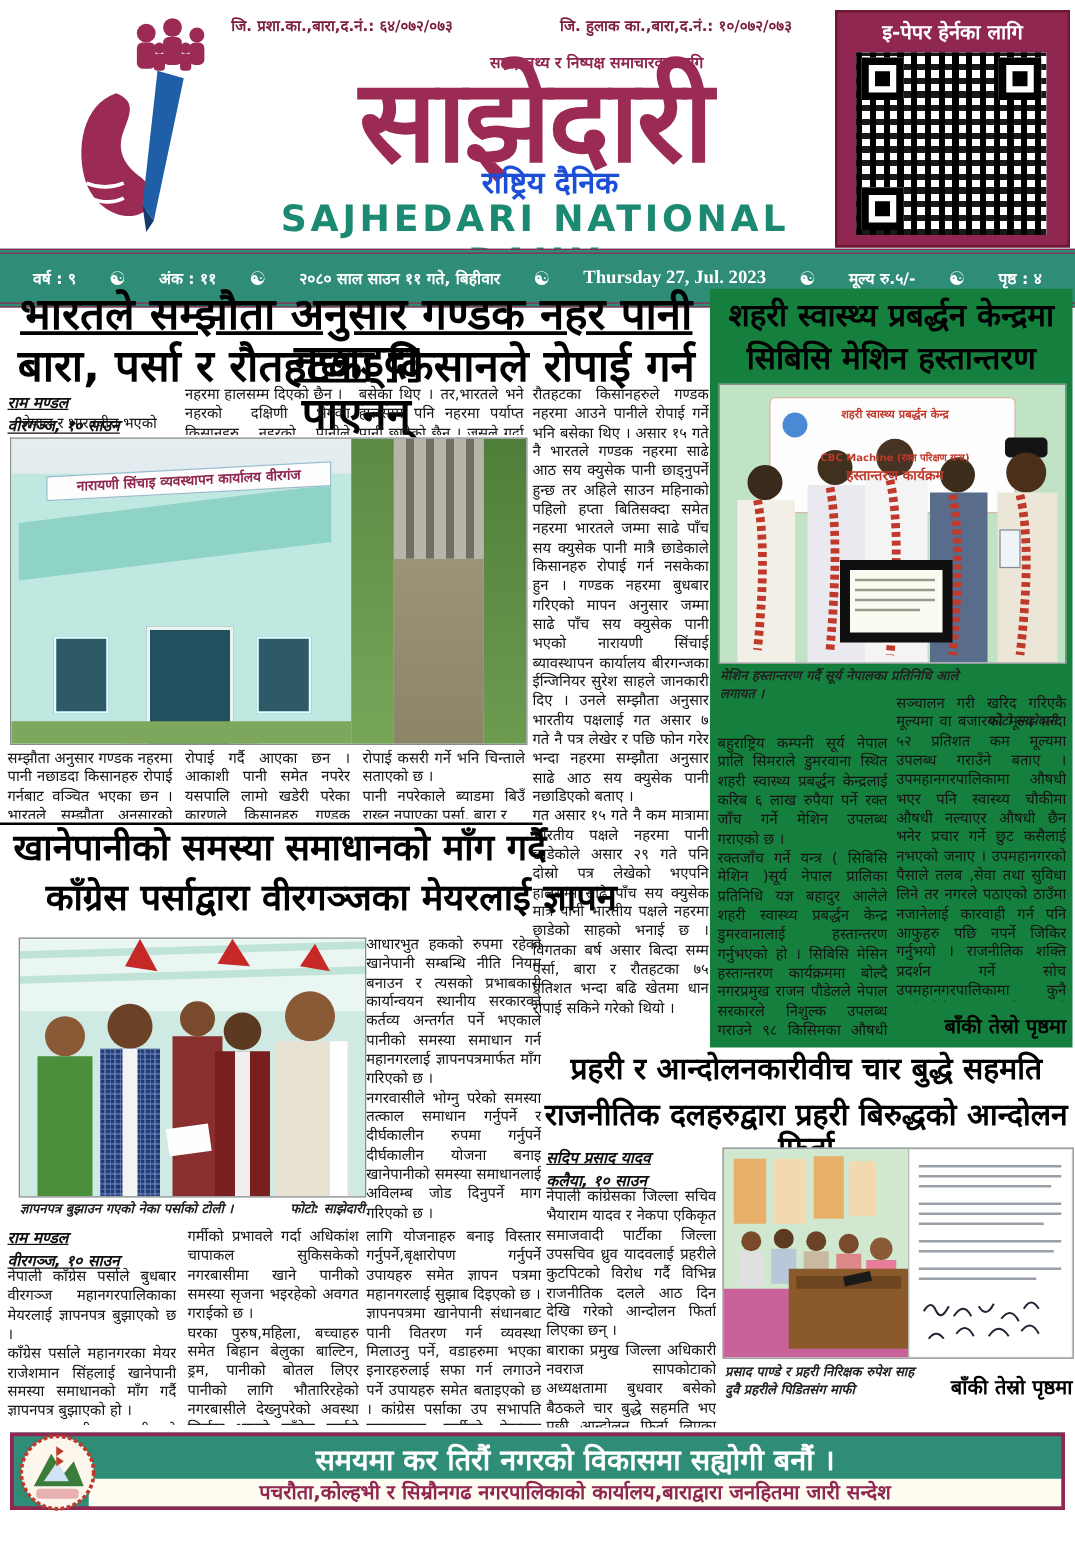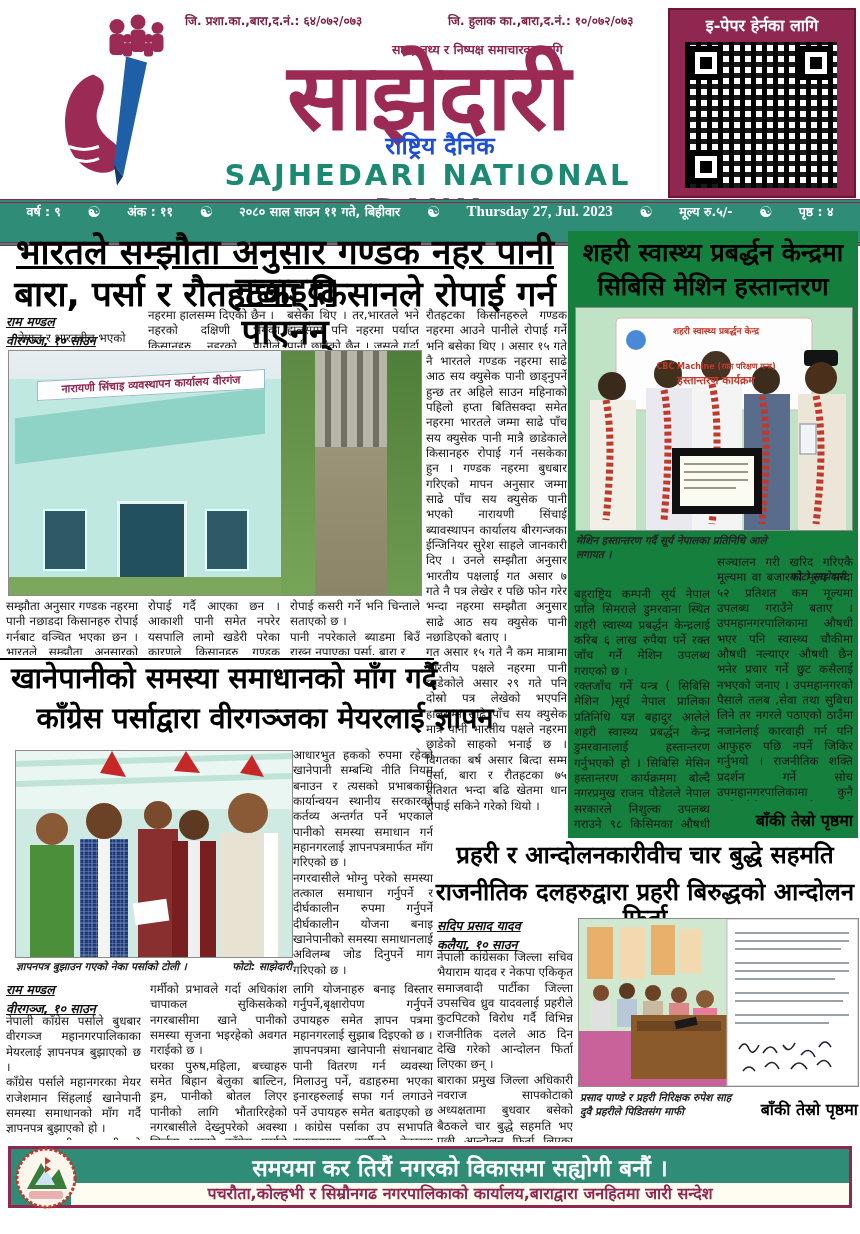--- a/index.html
+++ b/index.html
@@ -16,21 +16,21 @@
   .epaper-label{color:#fff;font-size:16px;font-weight:bold;text-align:center;padding-top:4px;}
   .qr{position:absolute;left:15px;top:32px;width:152px;height:146px;background:#fff;
       background-image:
         repeating-linear-gradient(0deg,rgba(0,0,0,.9) 0 5px,transparent 5px 11px),
         repeating-linear-gradient(90deg,#000 0 5px,#fff 5px 11px);}
   .finder{position:absolute;width:34px;height:34px;background:#fff;border:6px solid #000;box-sizing:border-box;}
   .finder::after{content:"";position:absolute;left:5px;top:5px;width:12px;height:12px;background:#000;}
   
   .datebar{left:0;top:199px;width:860px;height:47px;background:#2e8c77;
            border-top:4px double #8f2750;border-bottom:4px double #8f2750;box-sizing:border-box;
-           display:flex;justify-content:space-evenly;color:#fff;
+           display:flex;align-items:center;justify-content:space-evenly;color:#fff;
            font-size:12.5px;font-weight:bold;}
   .datebar .en{font-family:"Liberation Serif","DejaVu Serif",serif;font-size:15px;}
   .yy{font-size:15px;color:#fff;}
   
   .hl{font-weight:bold;color:#000;text-align:center;line-height:1.08;}
   .hl-main{font-size:35px;}
   .hl-2{font-size:29px;}
   .hl-3{font-size:25px;}
   .hl-4{font-size:24px;}
   .byline{font-size:12.5px;font-weight:bold;font-style:italic;text-decoration:underline;line-height:1.55;color:#111;}

